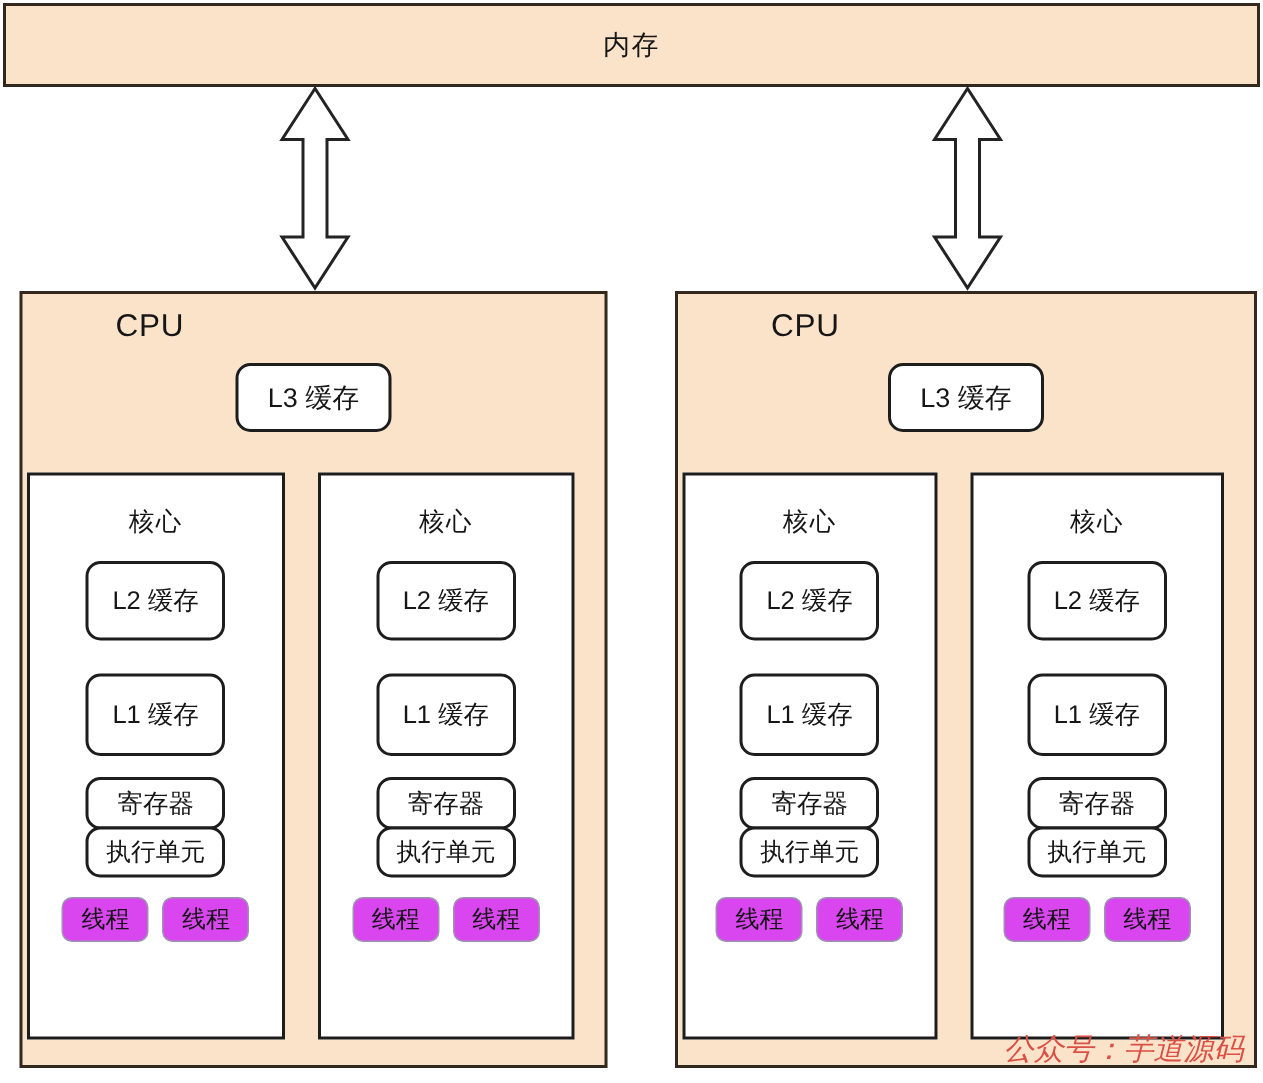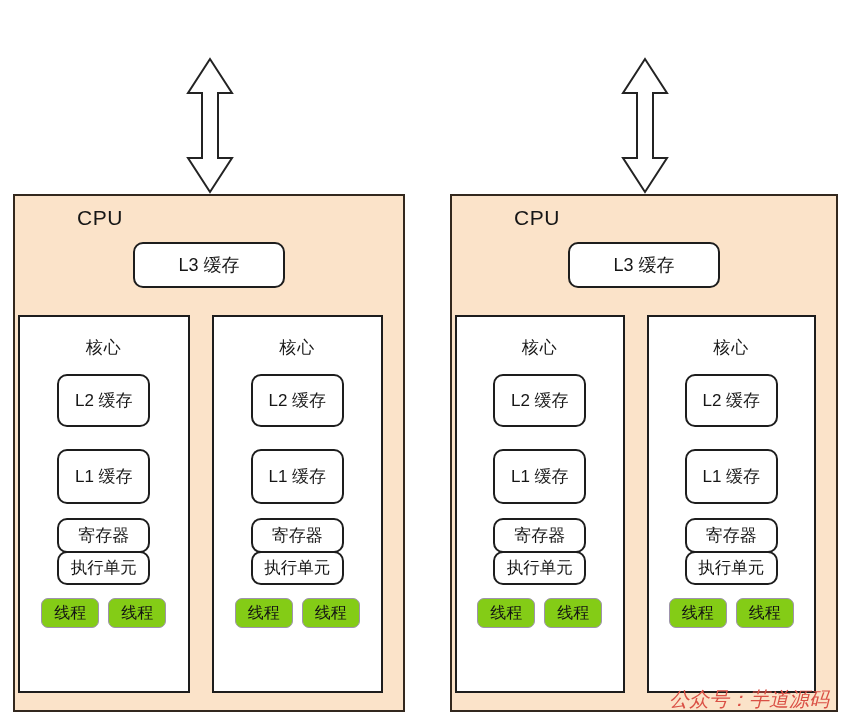--- a/index.html
+++ b/index.html
@@ -21,21 +21,21 @@
   
   .cpu{
     position:absolute;top:194px;height:518px;background:#fbe3c9;
     border:2px solid #33281e;box-sizing:border-box;
   }
   .cpu.left{left:13px;width:392px;}
   .cpu.right{left:450px;width:388px;}
   .cpu-label{position:absolute;left:62px;top:10px;font-size:21px;letter-spacing:0.5px;}
   .l3{
     position:absolute;top:46px;left:50%;transform:translateX(-50%);
-    width:152px;height:46px;background:#ffffff;border:2px solid #1d1d1d;border-radius:10px;
+    width:104px;height:46px;background:#ffffff;border:2px solid #1d1d1d;border-radius:10px;
     box-sizing:border-box;display:flex;align-items:center;justify-content:center;font-size:18px;
   }
   .cores{
     position:absolute;top:119px;left:3px;right:20px;height:378px;
     display:flex;gap:22px;
   }
   .core{
     flex:1;background:#ffffff;border:2px solid #1d1d1d;box-sizing:border-box;
     display:flex;flex-direction:column;align-items:center;
   }
@@ -44,35 +44,38 @@
     background:#ffffff;border:2px solid #1d1d1d;border-radius:10px;box-sizing:border-box;
     width:93px;height:53px;display:flex;align-items:center;justify-content:center;
     font-size:17px;white-space:nowrap;
   }
   .ibox.l2{margin-top:15px;}
   .ibox.l1{margin-top:22px;height:55px;}
   .ibox.reg{margin-top:14px;height:35px;}
   .ibox.exec{margin-top:-2px;height:34px;font-size:16.5px;}
   .threads{margin-top:13px;display:flex;gap:9px;}
   .thread{
-    width:58px;height:30px;background:#84cc16;border:1.5px solid #9e93ad;border-radius:7px;
+    width:58px;height:30px;background:#d946ef;border:1.5px solid #9e93ad;border-radius:7px;
     box-sizing:border-box;display:flex;align-items:center;justify-content:center;
     font-size:16px;color:#141414;
   }
   .watermark{
     position:absolute;left:669px;top:686px;z-index:5;
     font-family:"Liberation Serif","DejaVu Serif",serif;
     font-size:20px;color:#da5045;white-space:nowrap;font-style:italic;
   }
 </style>
 </head>
 <body>
 
 <div class="canvas">
 
+  <div class="memory">
+    <span>内存</span>
+  </div>
 
   <svg class="arrow a1" viewBox="0 0 50 137">
     <polygon points="25,2 3,36 17,36 17,101 3,101 25,135 47,101 33,101 33,36 47,36" fill="#ffffff" stroke="#232323" stroke-width="2" stroke-linejoin="miter"></polygon>
   </svg>
   <svg class="arrow a2" viewBox="0 0 50 137">
     <polygon points="25,2 3,36 17,36 17,101 3,101 25,135 47,101 33,101 33,36 47,36" fill="#ffffff" stroke="#232323" stroke-width="2" stroke-linejoin="miter"></polygon>
   </svg>
 
   <div class="cpu left">
     <div class="cpu-label">CPU</div>

